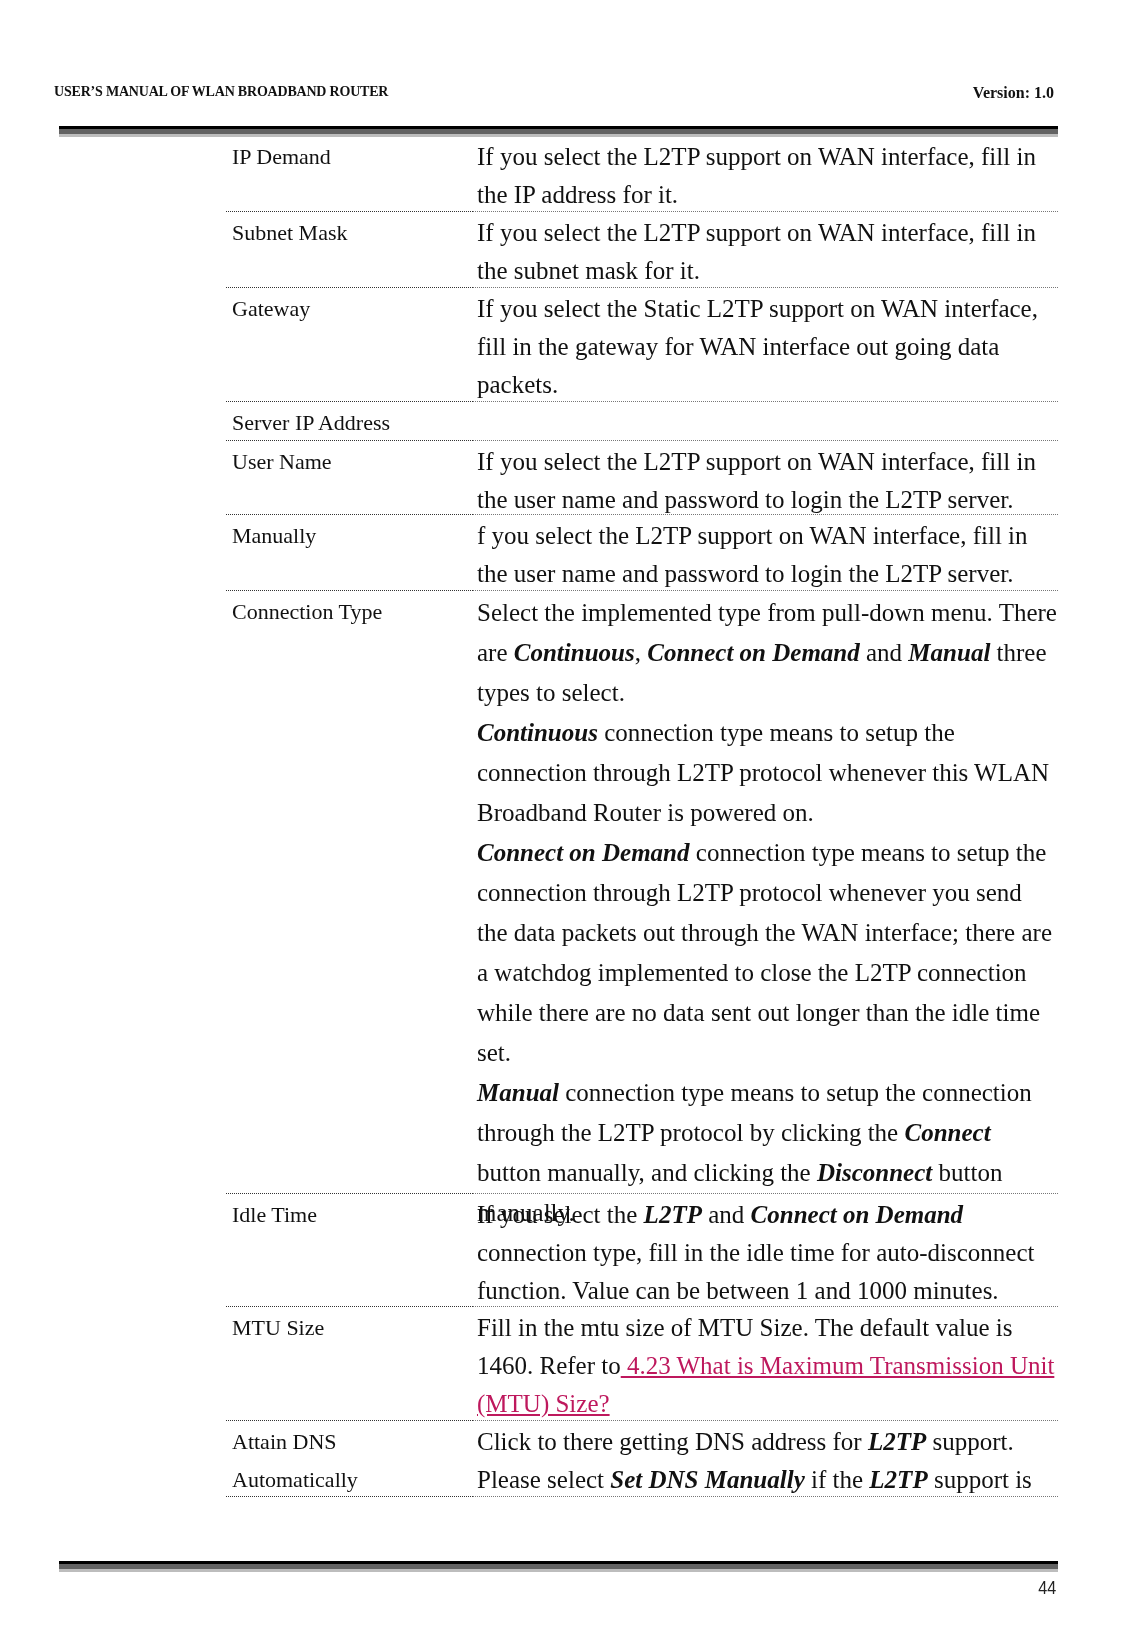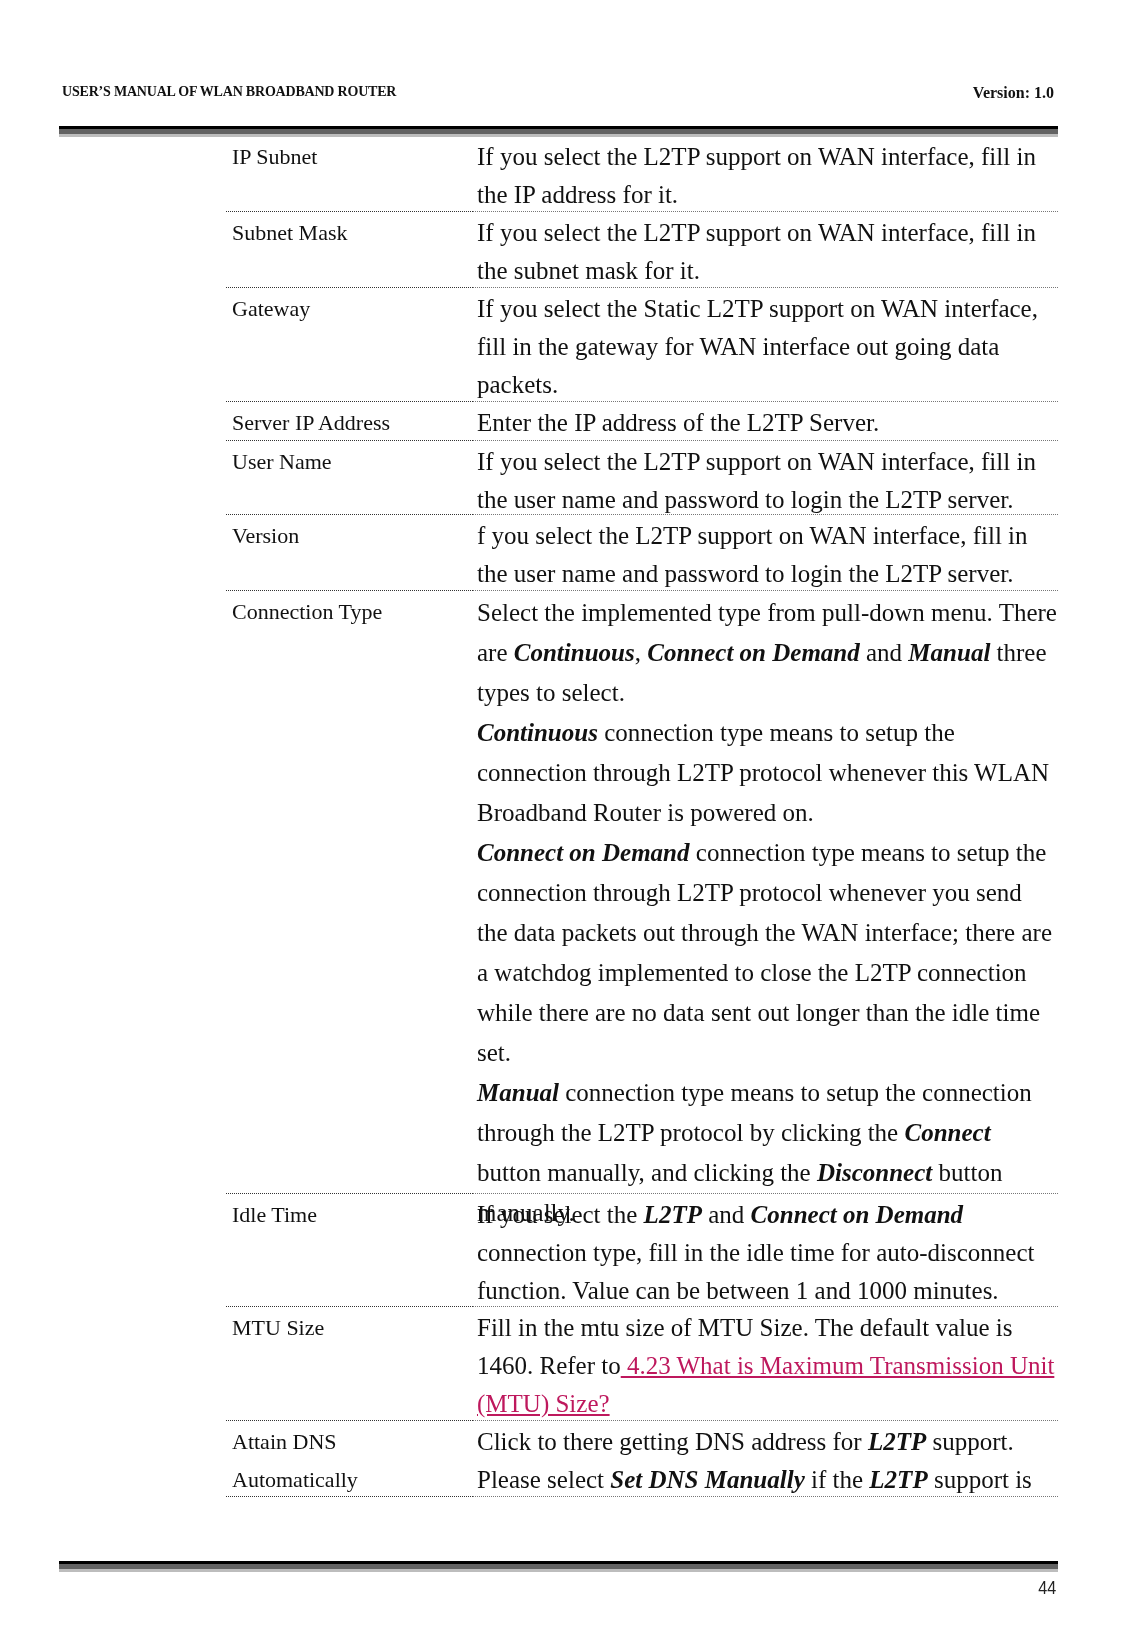--- a/index.html
+++ b/index.html
@@ -1,18 +1,18 @@
 <!DOCTYPE html>
 <html><head>
 <meta charset="utf-8">
 <style>
   html, body { margin: 0; padding: 0; background: #ffffff; }
   body { width: 1138px; height: 1652px; position: relative; overflow: hidden;
          font-family: "Liberation Serif", "DejaVu Serif", serif; color: #111; }
-  .hdr-title { position: absolute; left: 62px; top: 84px; font-size: 14px; font-weight: bold;
+  .hdr-title { position: absolute; left: 54px; top: 84px; font-size: 14px; font-weight: bold;
                letter-spacing: -0.2px; white-space: nowrap; }
   .hdr-version { position: absolute; right: 84px; top: 84px; font-size: 16px; font-weight: bold;
                  white-space: nowrap; }
   .bar { position: absolute; left: 59px; width: 999px; height: 11px; }
   .bar .b1 { height: 3px; background: #000000; }
   .bar .b2 { height: 5px; background: #636363; }
   .bar .b3 { height: 3px; background: #bdbdbd; }
   .top-bar { top: 126px; }
   .bottom-bar { top: 1561px; }
   .page-num { position: absolute; right: 82px; top: 1577px; font-size: 19px; font-family: "Liberation Sans", "DejaVu Sans", sans-serif;
@@ -45,51 +45,50 @@
 
 <div class="bar top-bar">
   <div class="b1"></div>
     <div class="b2"></div>
     <div class="b3"></div>
 </div>
 
 <div class="table">
 
   <div class="row" style="height:76px">
-    <div class="cell-label">IP Subnet</div>
+    <div class="cell-label">IP Demand</div>
     <div class="cell-desc">If you select the L2TP support on WAN interface, fill in the IP address for it.</div>
     <div class="sep-right"></div>
   </div>
 
   <div class="row" style="height:76px">
     <div class="cell-label">Subnet Mask</div>
     <div class="cell-desc">If you select the L2TP support on WAN interface, fill in the subnet mask for it.</div>
     <div class="sep-right"></div>
   </div>
 
   <div class="row" style="height:114px">
     <div class="cell-label">Gateway</div>
     <div class="cell-desc">If you select the Static L2TP support on WAN interface, fill in the gateway for WAN interface out going data packets.</div>
     <div class="sep-right"></div>
   </div>
 
   <div class="row" style="height:39px">
     <div class="cell-label">Server IP Address</div>
-    <div class="cell-desc">Enter the IP address of the L2TP Server.</div>
     <div class="sep-right"></div>
   </div>
 
   <div class="row" style="height:74px">
     <div class="cell-label">User Name</div>
     <div class="cell-desc">If you select the L2TP support on WAN interface, fill in the user name and password to login the L2TP server.</div>
     <div class="sep-right"></div>
   </div>
 
   <div class="row" style="height:76px">
-    <div class="cell-label">Version</div>
+    <div class="cell-label">Manually</div>
     <div class="cell-desc">f you select the L2TP support on WAN interface, fill in the user name and password to login the L2TP server.</div>
     <div class="sep-right"></div>
   </div>
 
   <div class="row" style="height:603px">
     <div class="cell-label">Connection Type</div>
     <div class="cell-desc" style="line-height:40px">
       <p><span>Select the implemented type from pull-down menu. There are </span><span class="bi">Continuous</span><span>, </span><span class="bi">Connect on Demand</span><span> and </span><span class="bi">Manual</span><span> three types to select.</span></p>
       <p><span class="bi">Continuous</span><span> connection type means to setup the connection through L2TP protocol whenever this WLAN Broadband Router is powered on.</span></p>
       <p><span class="bi">Connect on Demand</span><span> connection type means to setup the connection through L2TP protocol whenever you send the data packets out through the WAN interface; there are a watchdog implemented to close the L2TP connection while there are no data sent out longer than the idle time set.</span></p>

